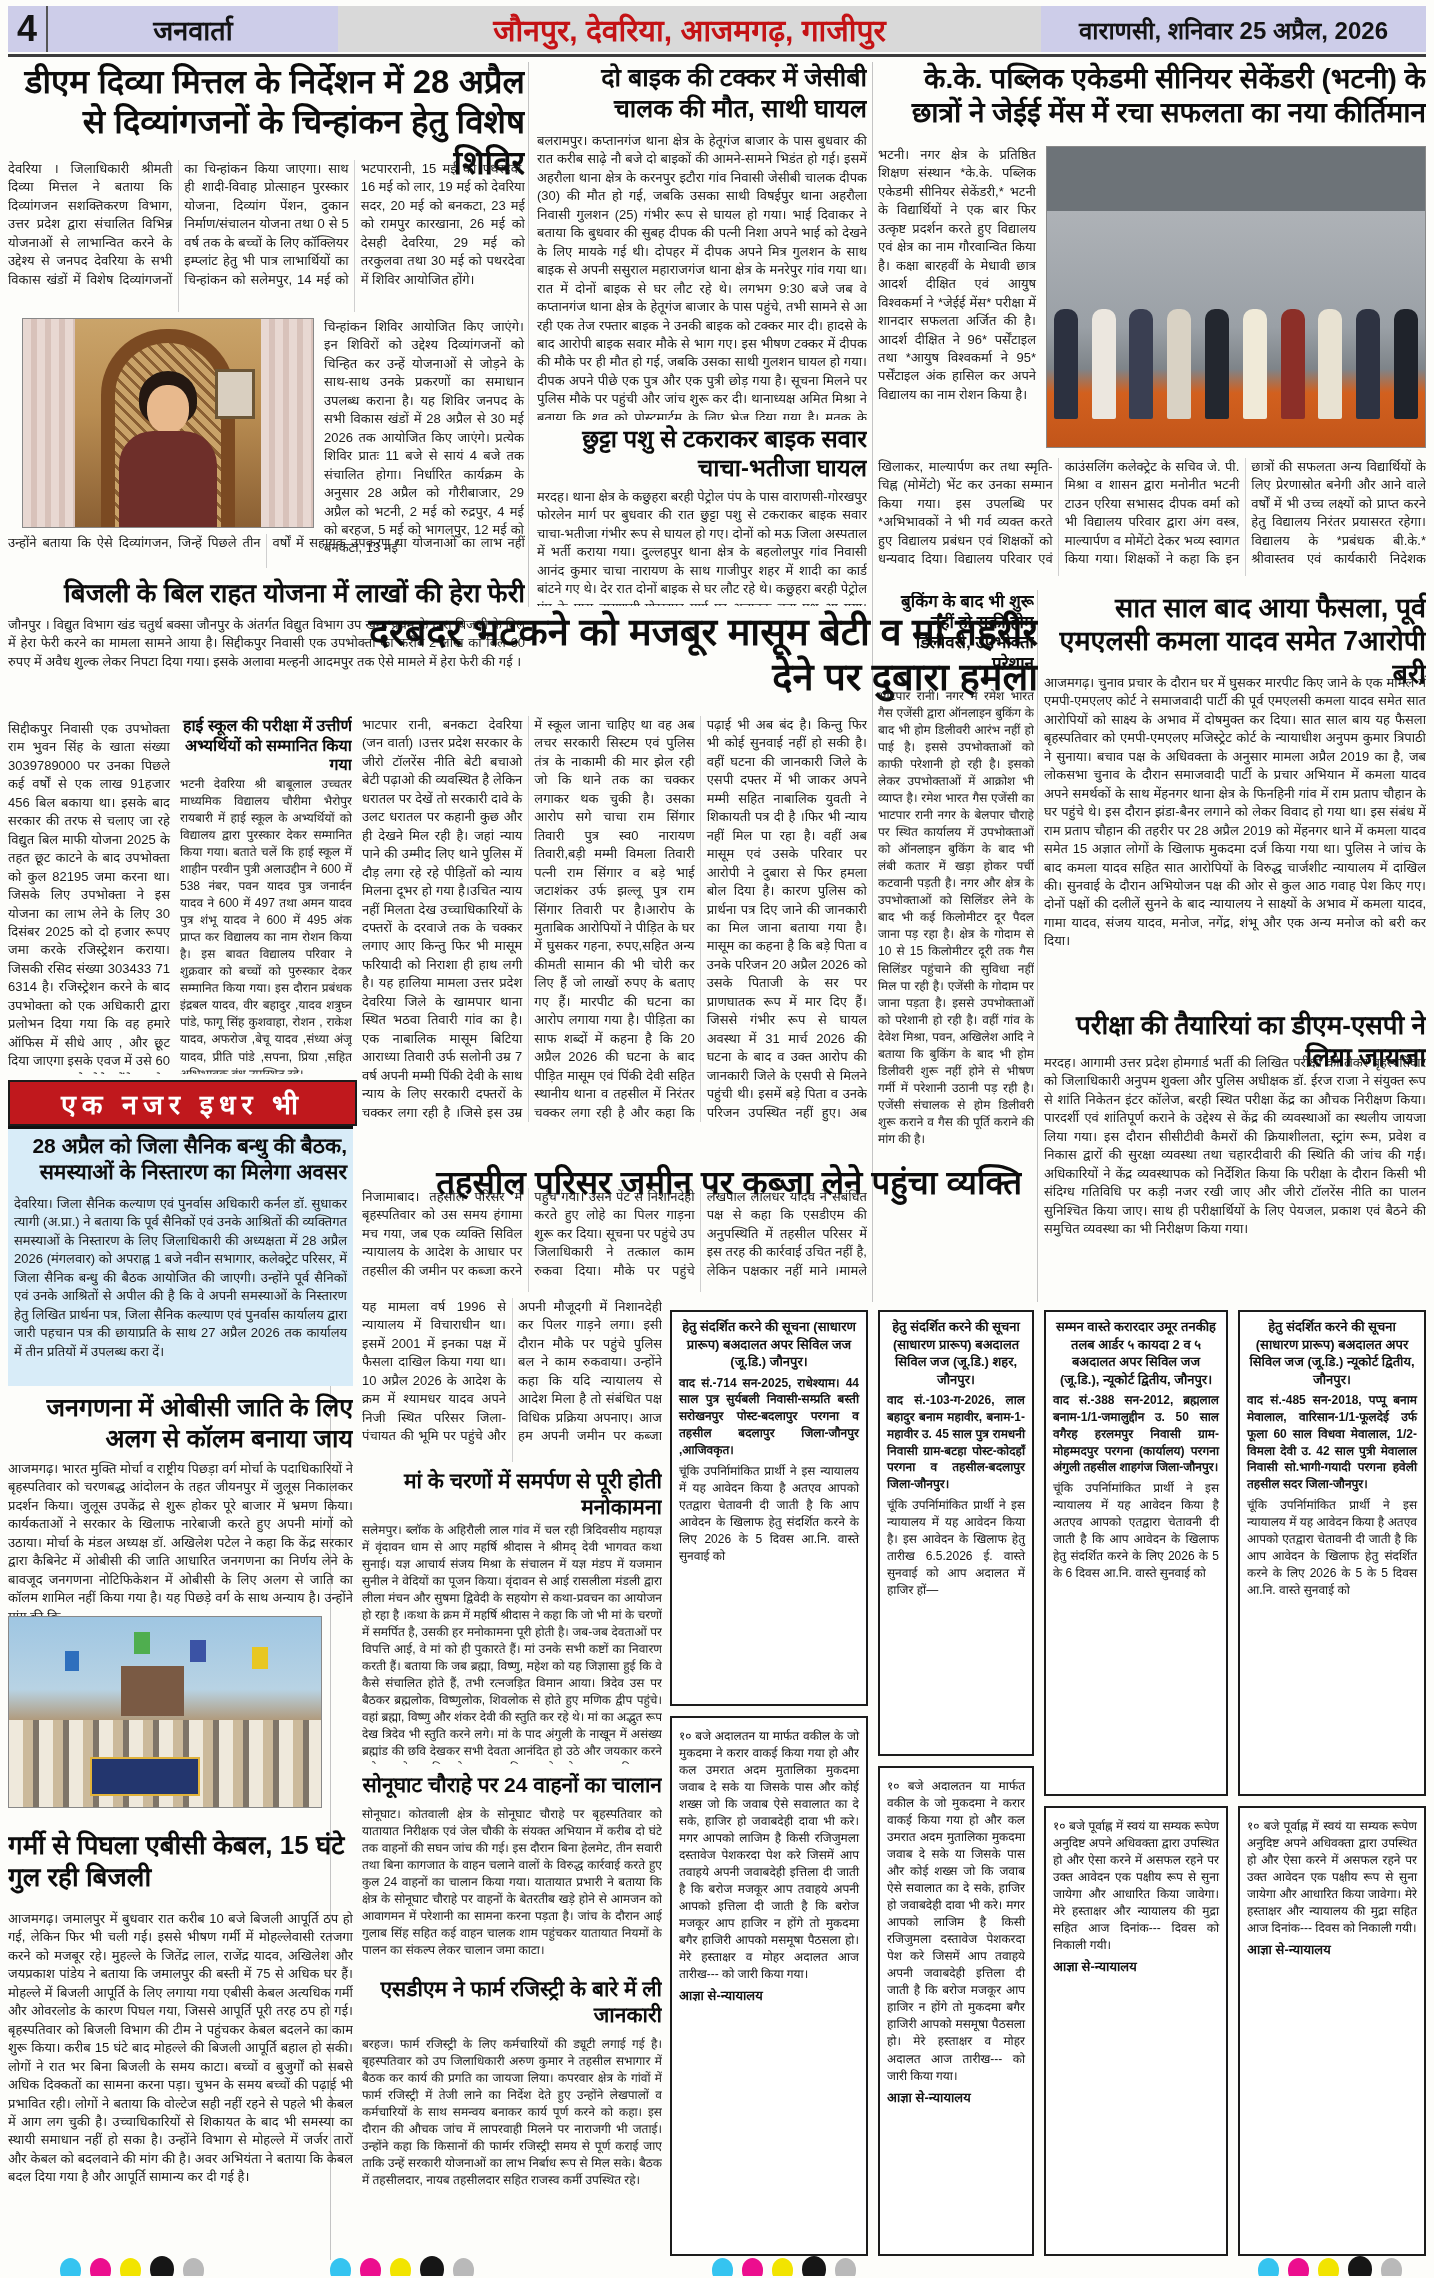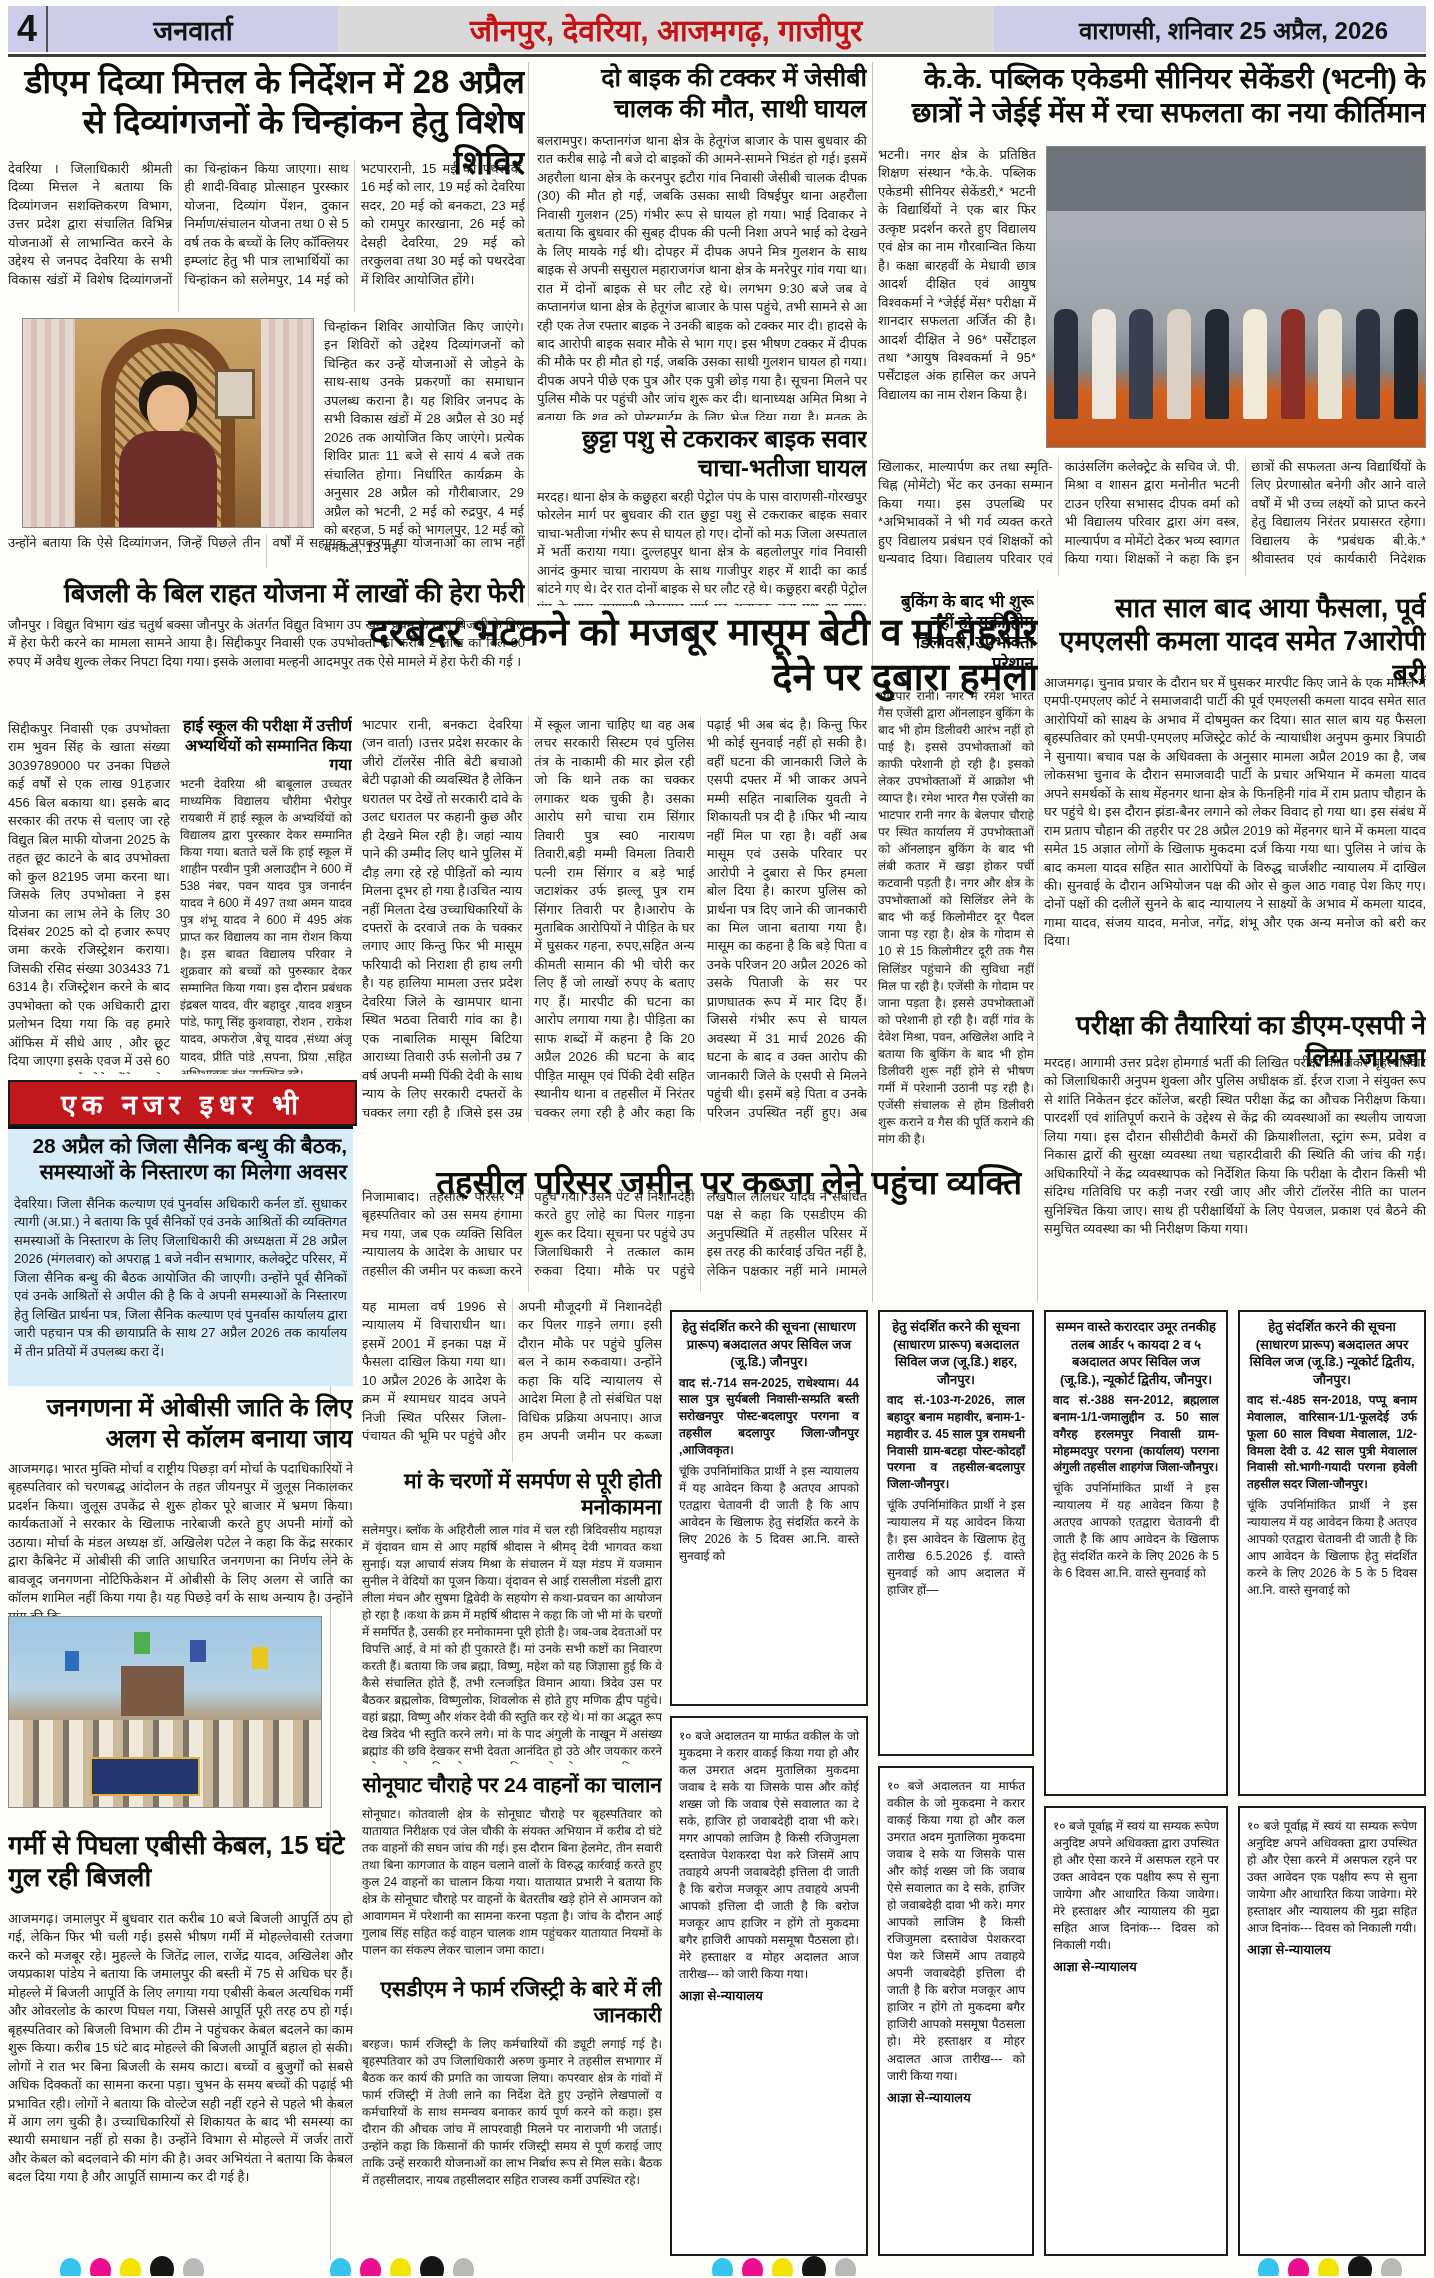--- a/index.html
+++ b/index.html
@@ -24,21 +24,21 @@
 </style>
 </head>
 <body>
 
 <div id="page">
 
   <div class="abs" style="left:8px;top:6px;width:1418px;height:46px;background:#cdcde9;display:flex;align-items:stretch;">
     <div style="width:38px;font-size:36px;font-weight:bold;display:flex;align-items:center;justify-content:center;border-right:2px solid #555;">4</div>
     <div style="width:290px;font-size:27px;font-weight:bold;display:flex;align-items:center;justify-content:center;">जनवार्ता</div>
     <div style="flex:1;background:#d9d9d9;color:#c41215;font-size:30px;font-weight:bold;display:flex;align-items:center;justify-content:center;">जौनपुर, देवरिया, आजमगढ़, गाजीपुर</div>
-    <div style="width:385px;font-size:24px;font-weight:bold;display:flex;align-items:center;justify-content:center;padding-left:47px;">वाराणसी, शनिवार 25 अप्रैल, 2026</div>
+    <div style="width:385px;font-size:24px;font-weight:bold;display:flex;align-items:center;justify-content:center;">वाराणसी, शनिवार 25 अप्रैल, 2026</div>
   </div>
   <div class="hrule" style="left:8px;top:54px;width:1418px;"></div>
 
   <div class="vrule" style="left:528px;top:62px;height:545px;"></div>
   <div class="vrule" style="left:872px;top:62px;height:1240px;"></div>
   <div class="vrule" style="left:1037px;top:590px;height:712px;"></div>
   <div class="vrule" style="left:330px;top:1130px;height:1130px;"></div>
 
   <div class="abs" style="left:8px;top:62px;width:517px;height:512px;">
     <div class="hl" style="font-size:33px;height:92px;">डीएम दिव्या मित्तल के निर्देशन में 28 अप्रैल से दिव्यांगजनों के चिन्हांकन हेतु विशेष शिविर</div>

